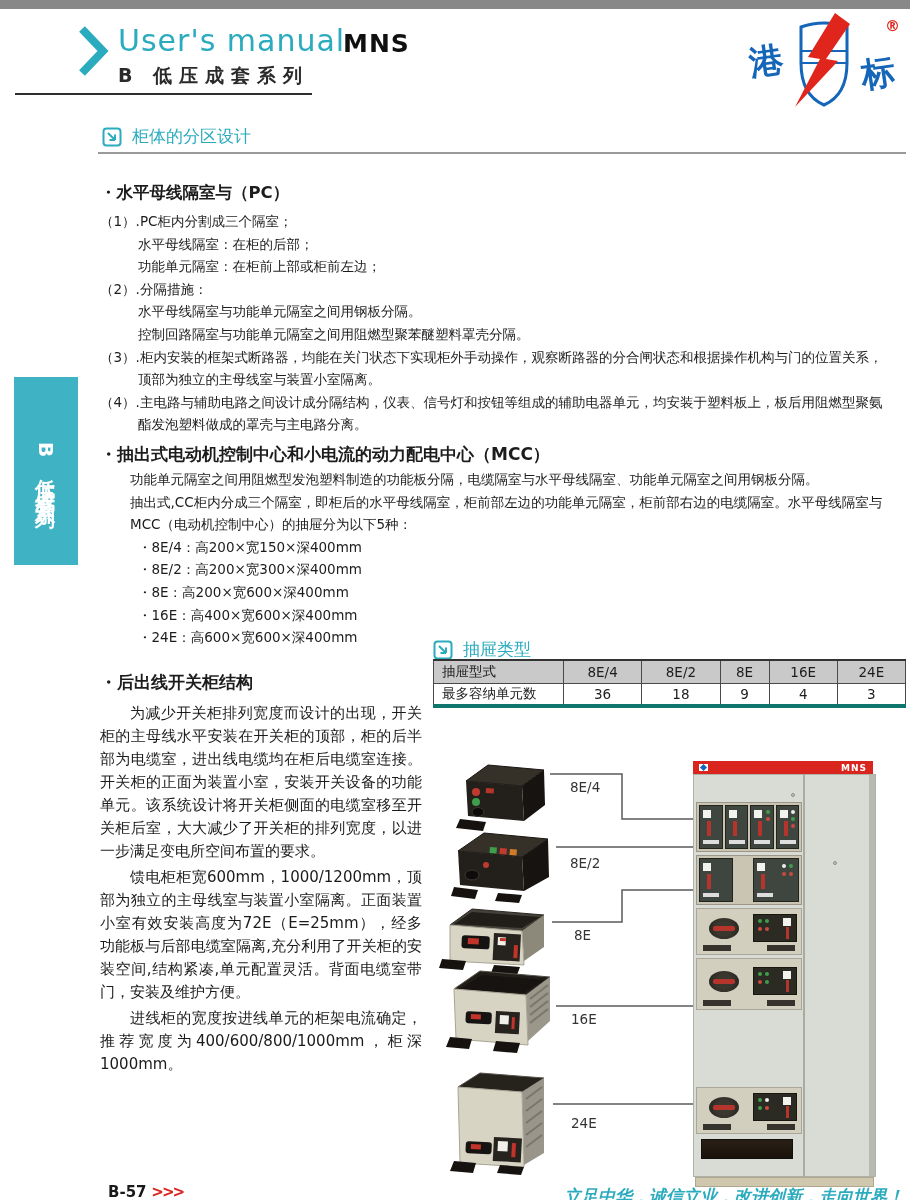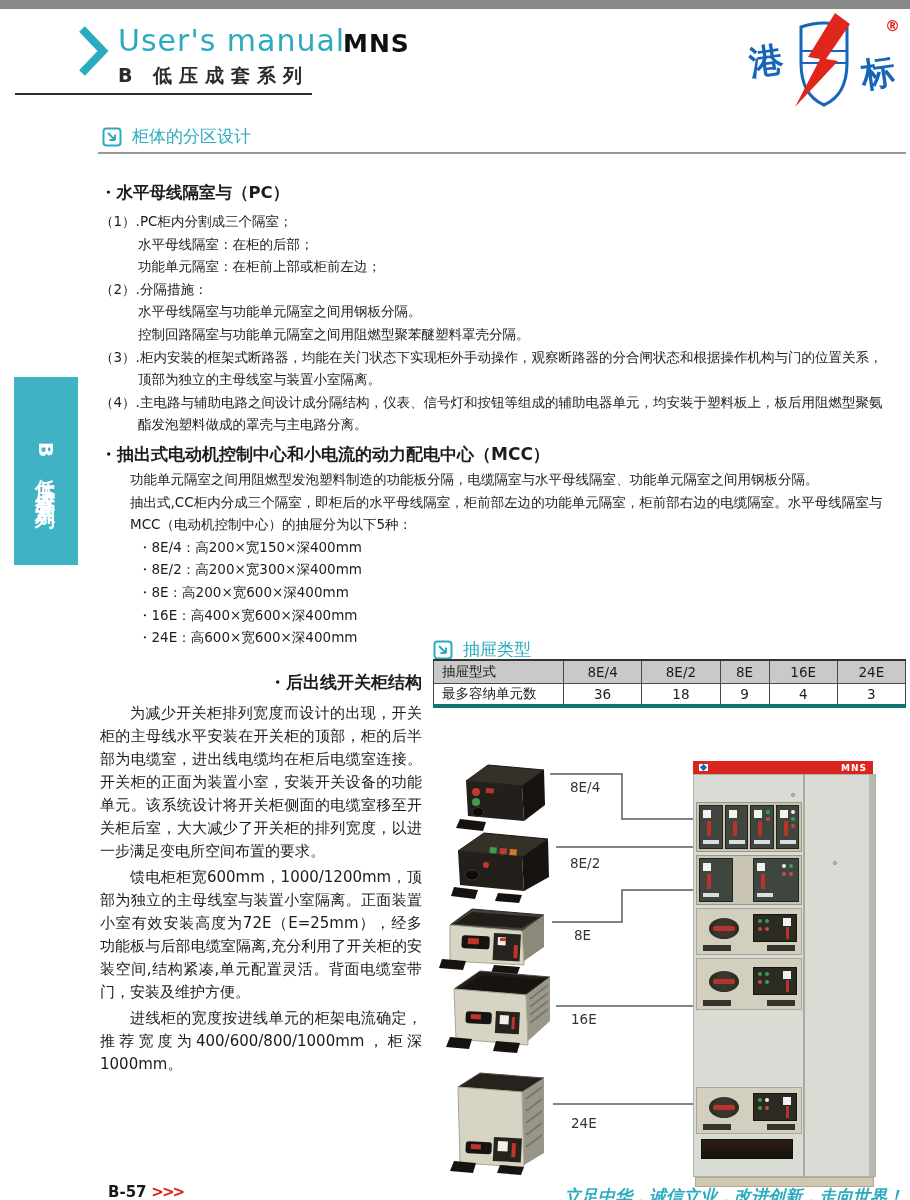--- a/index.html
+++ b/index.html
@@ -30,21 +30,21 @@
   
   .blockA{position:absolute; left:100px; top:166px; width:806px;}
   .h-pc{height:35px; padding-top:7px; font-size:16.5px; font-weight:bold;}
   .ln{height:22.6px; line-height:22.6px; font-size:13.5px; white-space:nowrap;}
   .ind{padding-left:38px;}
   .ind2{padding-left:30px;}
   .h-mcc{height:32px; line-height:36px; font-size:17px; font-weight:bold;}
 
   
   .blockB{position:absolute; left:100px; top:660px; width:322px;}
-  .h-rear{height:30px; line-height:26px; font-size:17px; font-weight:bold;text-align:right;}
+  .h-rear{height:30px; line-height:26px; font-size:17px; font-weight:bold;}
   .blockB p{font-size:15px; line-height:23px; text-align:justify; text-indent:2em; color:#1b1b1b; margin-top:3px;}
 
   
   .dtable{position:absolute; left:433px; top:650px; width:473px; border-collapse:collapse; font-size:13.5px;
           border-top:2px solid #333; border-bottom:4px solid #0f766e;}
   .dtable td{border:1px solid #4a4a4a; height:23px; text-align:center; padding:0 2px;}
   .dtable tr:first-child td{background:#c9c9c9;}
   .dtable td:first-child{width:130px; text-align:left; padding-left:8px;}
 
   

